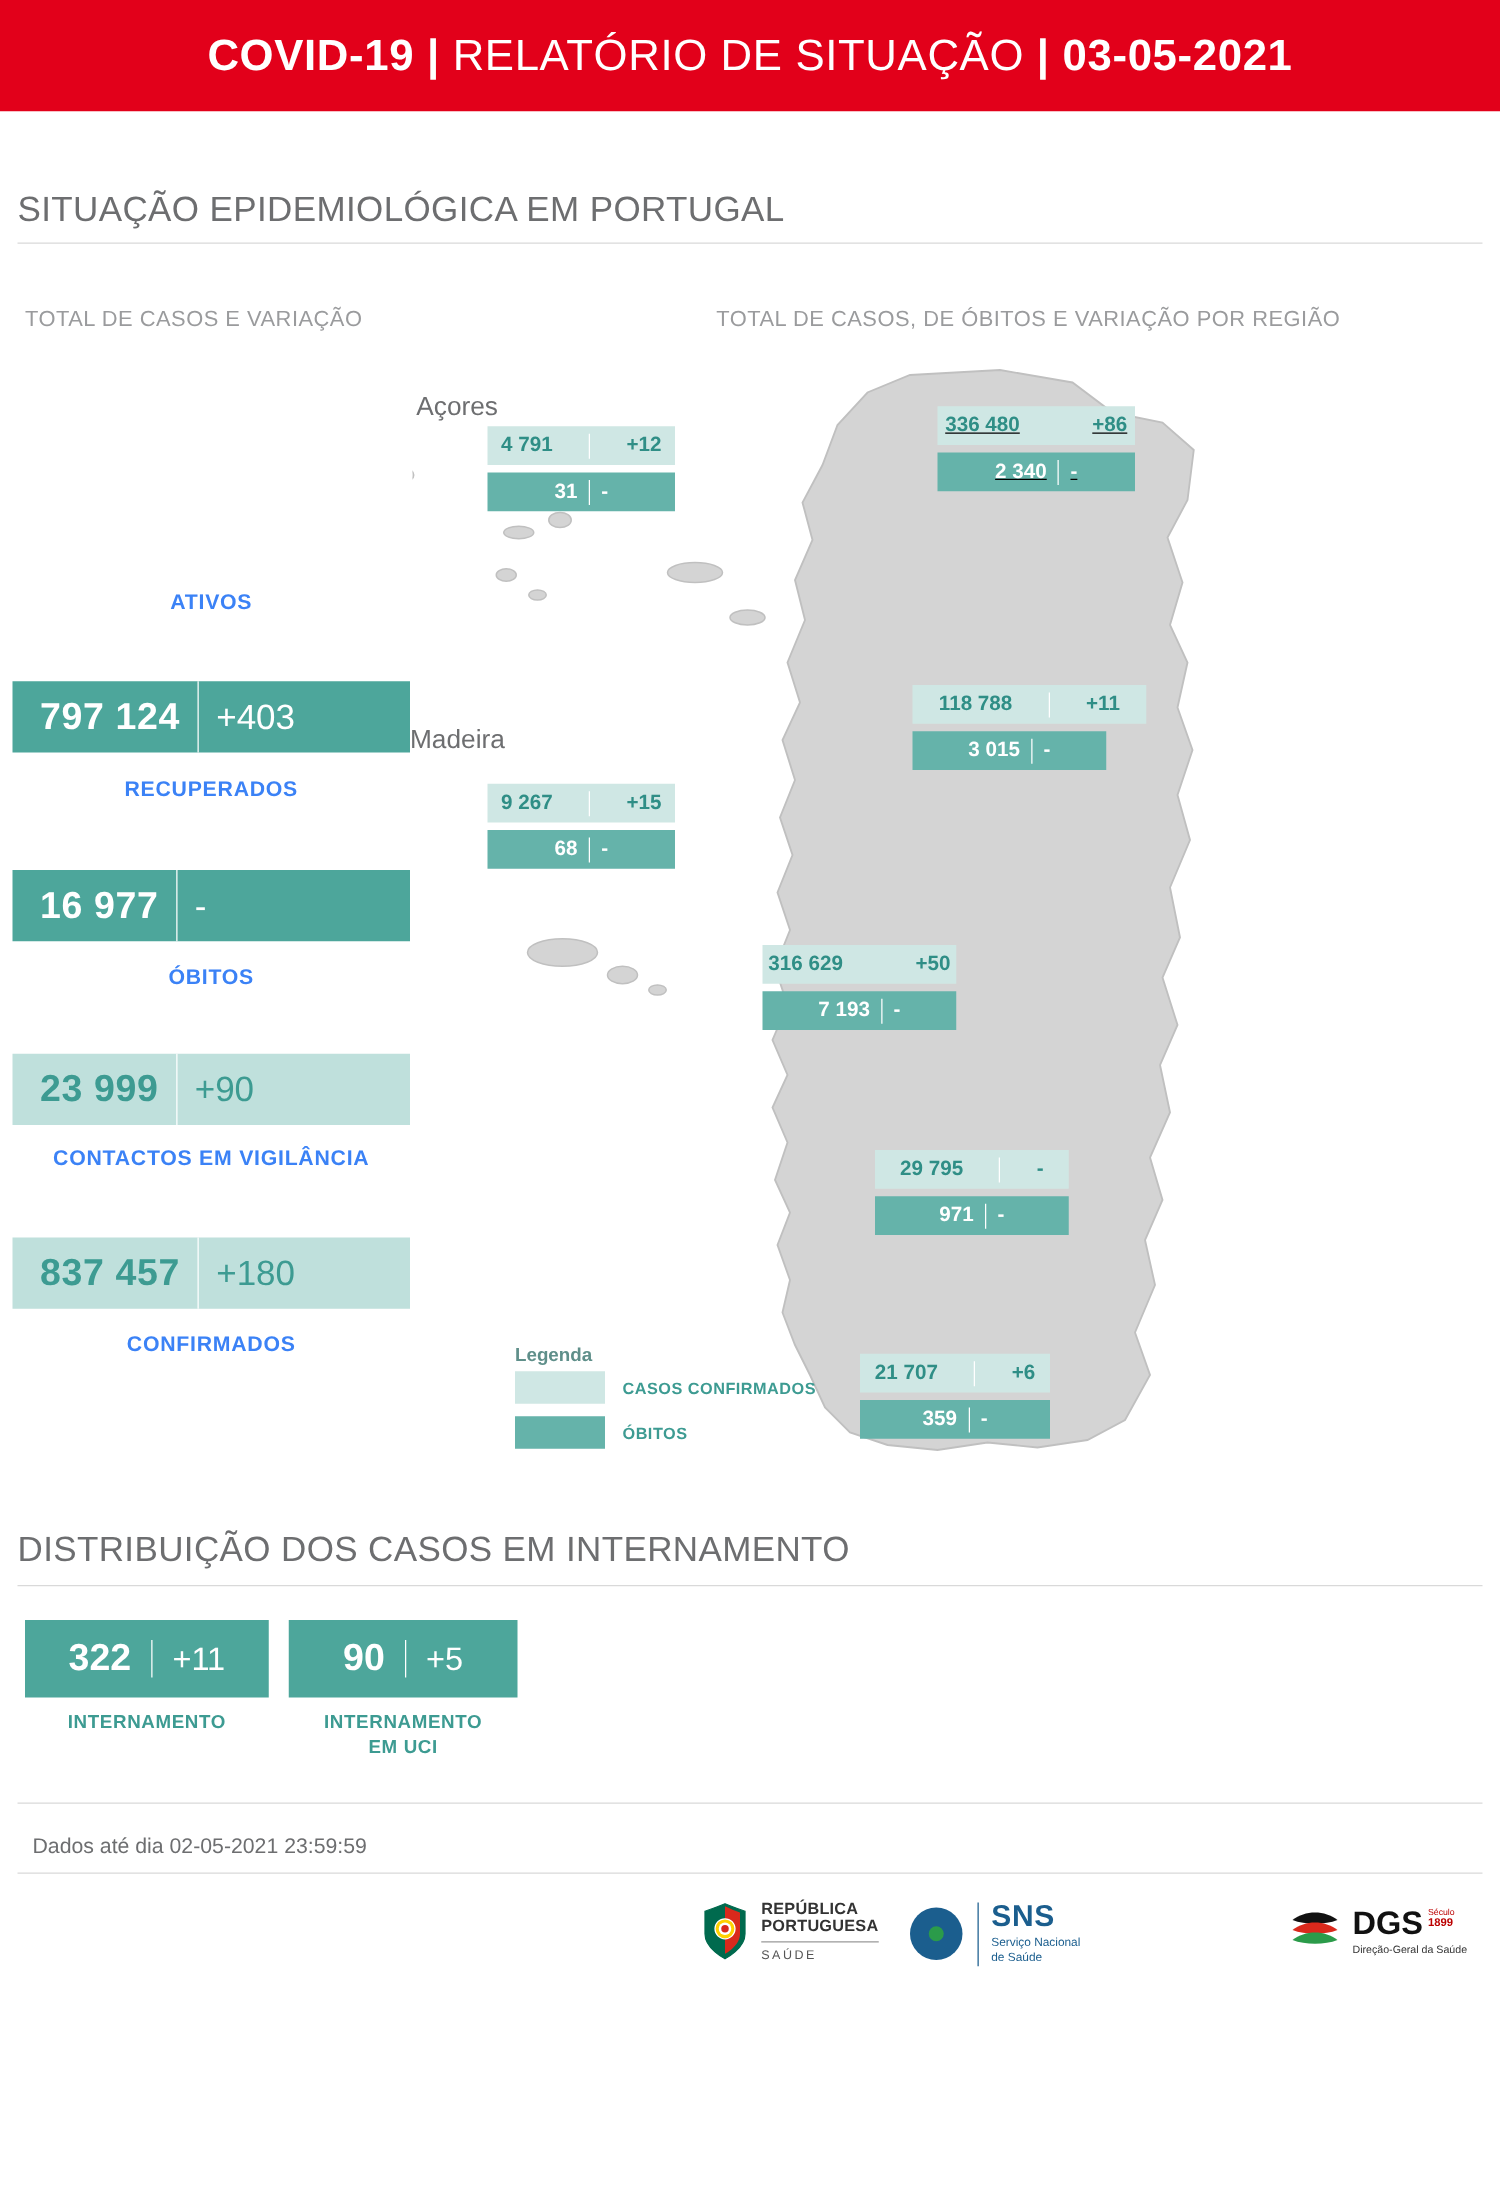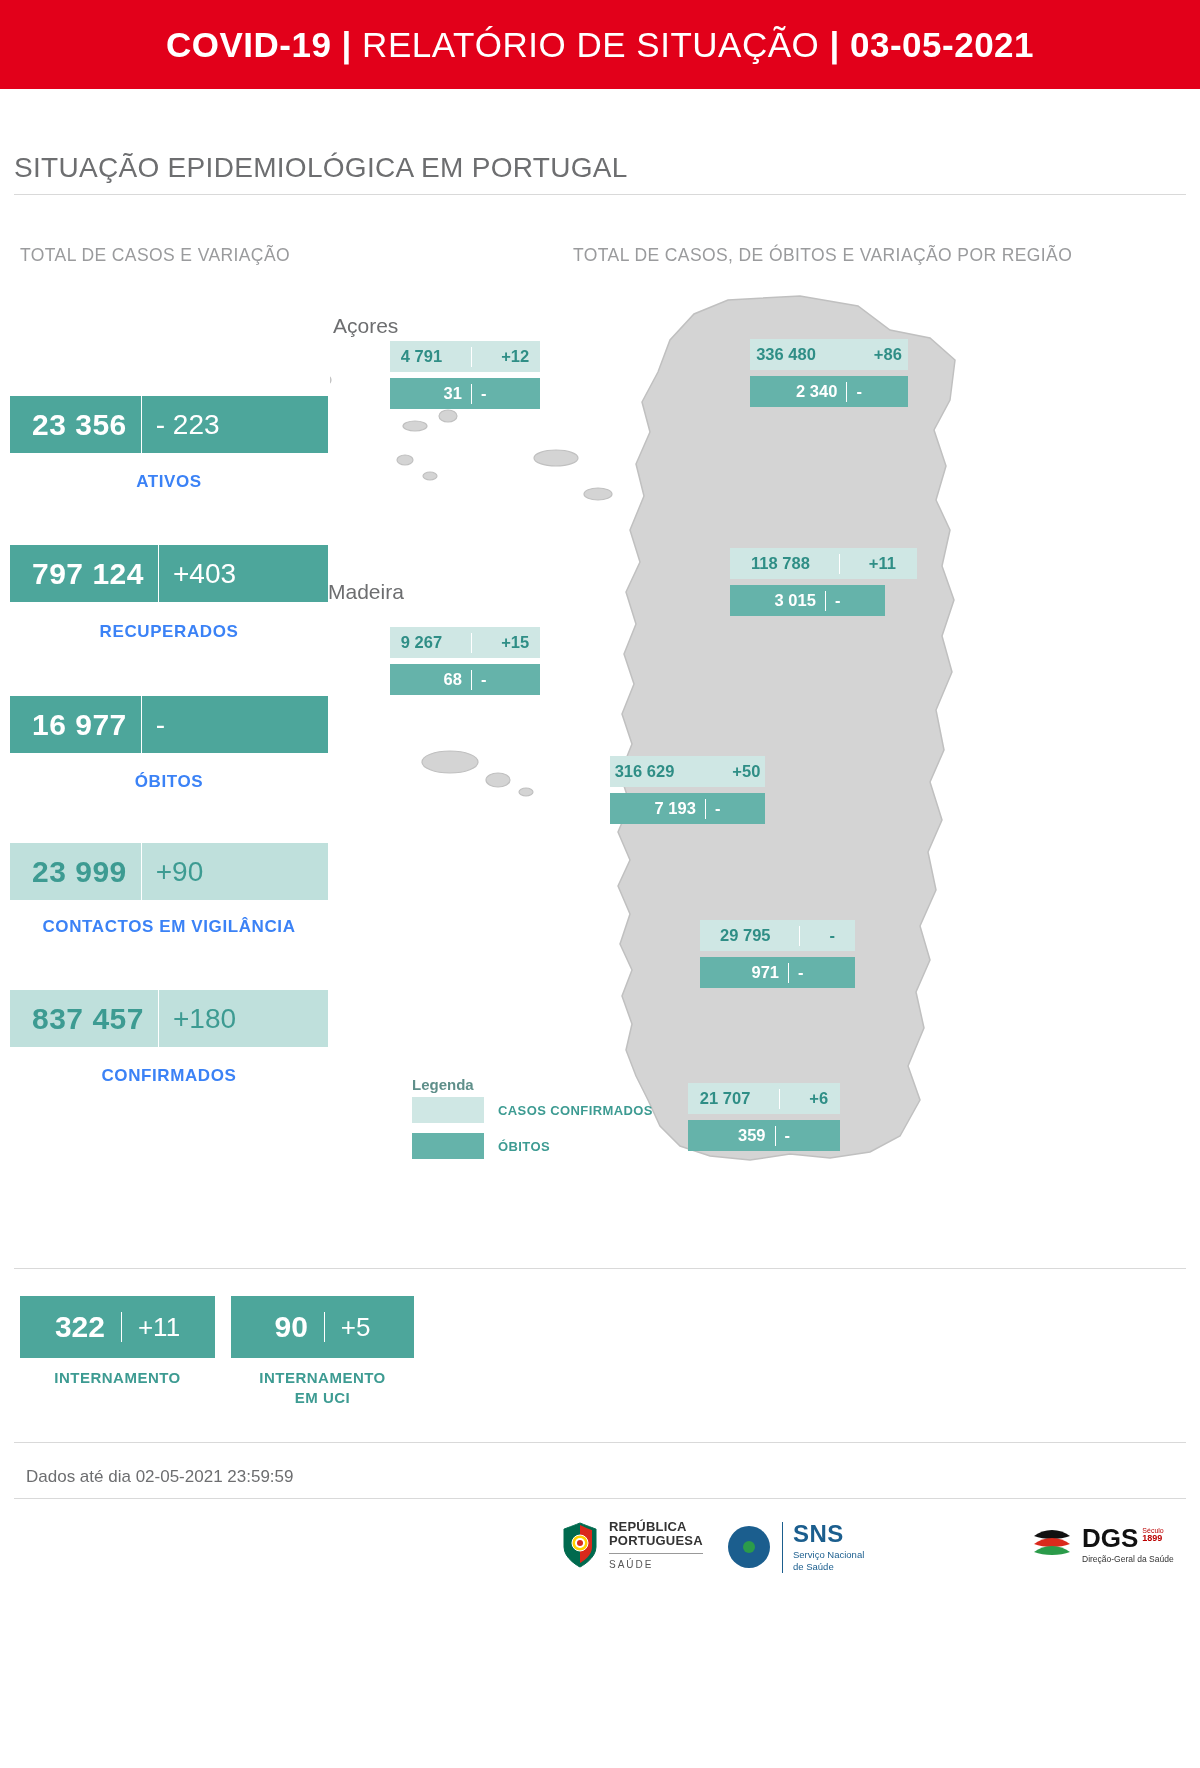--- a/index.html
+++ b/index.html
@@ -202,25 +202,20 @@
       <span class="b">COVID-19</span><span class="b"> | </span><span class="n">RELATÓRIO DE SITUAÇÃO</span><span class="b"> | </span><span class="b">03-05-2021</span>
     </div>
   </div>
 
   <div class="section-title" style="left:14px; top:152px;">SITUAÇÃO EPIDEMIOLÓGICA EM PORTUGAL</div>
   <div class="rule" style="left:14px; top:194px; width:1172px;"></div>
 
   <div class="sublabel" style="left:20px; top:245px;">TOTAL DE CASOS E VARIAÇÃO</div>
   <div class="sublabel" style="left:573px; top:245px;">TOTAL DE CASOS, DE ÓBITOS E VARIAÇÃO POR REGIÃO</div>
 
-  <div class="statbox dark" style="left:10px; top:396px; width:318px; height:57px; padding:0 22px;">
-    <span class="val">23 356</span>
-    <span class="sep"></span>
-    <span class="var">- 223</span>
-  </div>
   <div class="statlabel" style="left:10px; top:472px; width:318px;">ATIVOS</div>
 
   <div class="statbox dark" style="left:10px; top:545px; width:318px; height:57px; padding:0 22px;">
     <span class="val">797 124</span>
     <span class="sep"></span>
     <span class="var">+403</span>
   </div>
   <div class="statlabel" style="left:10px; top:622px; width:318px;">RECUPERADOS</div>
 
   <div class="statbox dark" style="left:10px; top:696px; width:318px; height:57px; padding:0 22px;">
@@ -285,21 +280,21 @@
       <span class="vbar"></span>
       <span class="chg">+12</span>
     </div>
     <div class="rb-row rb-deaths" style="width:150px; margin-top:6px;">
       <span class="num">31</span>
       <span class="vbar"></span>
       <span class="chg">-</span>
     </div>
   </div>
 
-  <div class="regionbox" style="left:750px; top:339px;">
+  <div class="regionbox" style="left:750px; top:325px;text-decoration:underline;">
     <div class="rb-row rb-cases" style="width:158px;">
       <span class="num">336 480</span>
       <span class="vbar"></span>
       <span class="chg">+86</span>
     </div>
     <div class="rb-row rb-deaths" style="width:158px; margin-top:6px;">
       <span class="num">2 340</span>
       <span class="vbar"></span>
       <span class="chg">-</span>
     </div>
@@ -369,20 +364,21 @@
       <span class="chg">-</span>
     </div>
   </div>
 
   <div class="legend-title" style="left:412px; top:1076px;">Legenda</div>
   <div class="legend-swatch" style="left:412px; top:1097px; background:#cfe7e4;"></div>
   <div class="legend-text" style="left:498px; top:1103px;">CASOS CONFIRMADOS</div>
   <div class="legend-swatch" style="left:412px; top:1133px; background:#65b3aa;"></div>
   <div class="legend-text" style="left:498px; top:1139px;">ÓBITOS</div>
 
+  <div class="section-title" style="left:14px; top:1224px;">DISTRIBUIÇÃO DOS CASOS EM INTERNAMENTO</div>
   <div class="rule" style="left:14px; top:1268px; width:1172px;"></div>
 
   <div class="intbox" style="left:20px; top:1296px; width:195px; height:62px;">
     <span class="val">322</span>
     <span class="sep"></span>
     <span class="var">+11</span>
   </div>
   <div class="intlabel" style="left:20px; top:1368px; width:195px;">INTERNAMENTO</div>
 
   <div class="intbox" style="left:231px; top:1296px; width:183px; height:62px;">

